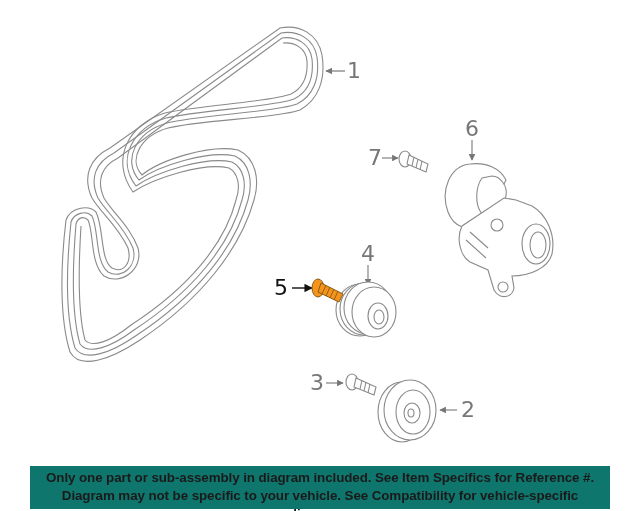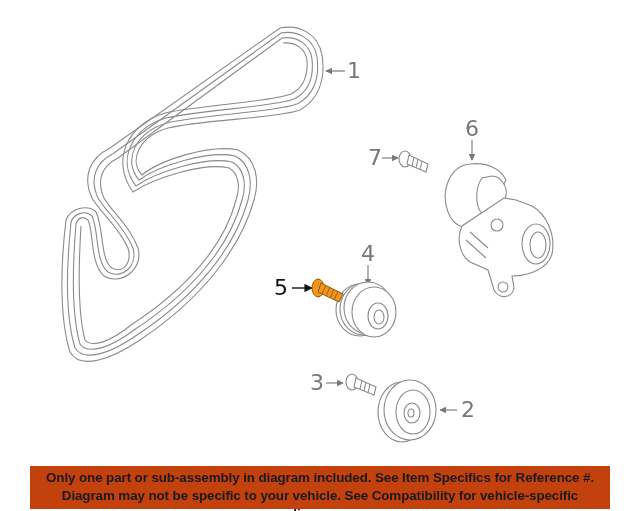--- a/index.html
+++ b/index.html
@@ -2,21 +2,21 @@
 <html><head>
   <meta charset="utf-8">
   <style>
     html, body { margin: 0; padding: 0; background: #ffffff; }
     body { width: 640px; height: 511px; position: relative; overflow: hidden; font-family: "Liberation Sans", sans-serif; }
     #diagram { position: absolute; left: 0; top: 0; width: 640px; height: 465px; }
     .callout { position: absolute; font-family: "DejaVu Sans", sans-serif; font-size: 22px; color: #777777; line-height: 1; }
     .callout.highlight { color: #111111; }
     #banner {
       position: absolute; left: 30px; top: 466px; width: 580px; height: 43px;
-      background: #c2410c; box-sizing: border-box; padding: 3px 10px;
+      background: #0f766e; box-sizing: border-box; padding: 3px 10px;
       font-family: "Liberation Sans", sans-serif; font-weight: bold; font-size: 13.4px;
       color: #1a1a1a; line-height: 18px; text-align: center; letter-spacing: -0.1px;
     }
   </style>
 </head>
 <body>
 
 <svg id="diagram" viewBox="0 0 640 465" xmlns="http://www.w3.org/2000/svg">
   <defs>
     <marker id="arr" viewBox="0 0 10 10" refX="9" refY="5" markerWidth="6" markerHeight="6" orient="auto-start-reverse">

